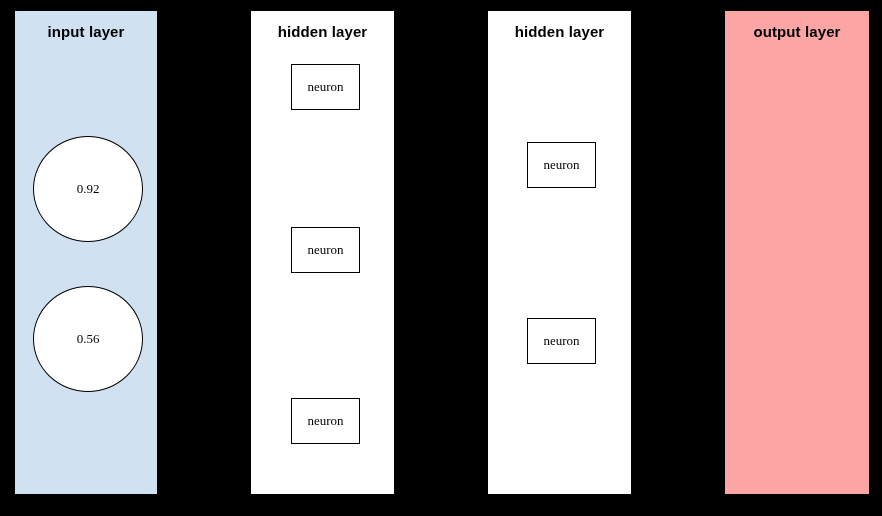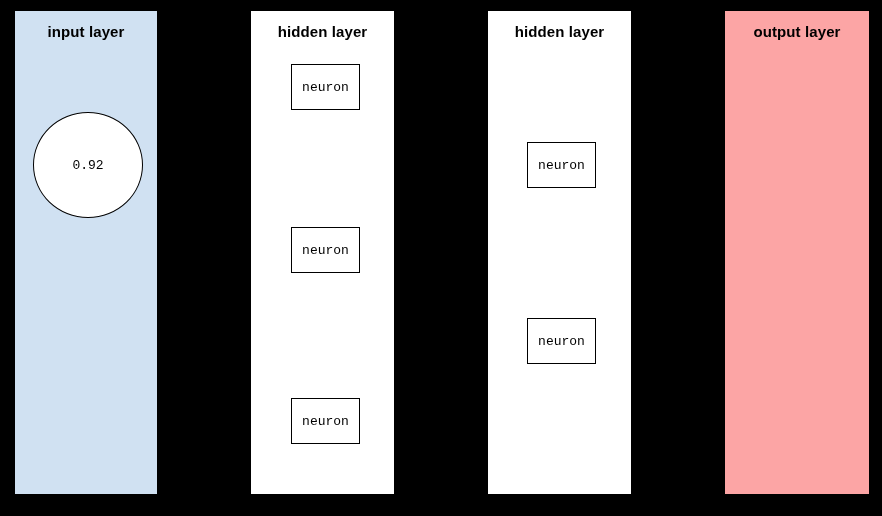--- a/index.html
+++ b/index.html
@@ -38,21 +38,21 @@
     letter-spacing: 0.1px;
   }
   
   .node {
     position: absolute;
     box-sizing: border-box;
     display: flex;
     align-items: center;
     justify-content: center;
     color: #000000;
-    font-family: Liberation Mono, monospace;
+    font-family: Liberation Serif, serif;
   }
   .node-circle {
     border: 1px solid #000000;
     border-radius: 50%;
     background: #ffffff;
     font-size: 13px;
   }
   .node-box {
     border: 1px solid #000000;
     background: #ffffff;
@@ -132,22 +132,25 @@
     </div>
 
   <div id="gutter-group">
       <div class="gutter" style="left: 158px; width: 92px; background: rgb(0, 0, 0);"></div>
       <div class="gutter" style="left: 395px; width: 92px; background: rgb(0, 0, 0);"></div>
       <div class="gutter" style="left: 632px; width: 92px; background: rgb(0, 0, 0);"></div>
       <div class="gutter" style="left: 0px; width: 14px; background: rgb(0, 0, 0);"></div>
       <div class="gutter" style="left: 870px; width: 12px; background: rgb(0, 0, 0);"></div>
     </div>
 
-<div class="node node-circle" style="left: 33px; top: 112px; width: 110px; height: 106px;">
+<div class="node node-circle" style="left: 33px; top: 136px; width: 110px; height: 106px;">
       <span>0.92</span>
+    </div>
+    <div class="node node-circle" style="left: 33px; top: 286px; width: 110px; height: 106px;">
+      <span>0.56</span>
     </div>
     <div class="node node-box" style="left: 291px; top: 64px; width: 69px; height: 46px;">
       <span>neuron</span>
     </div>
     <div class="node node-box" style="left: 291px; top: 227px; width: 69px; height: 46px;">
       <span>neuron</span>
     </div>
     <div class="node node-box" style="left: 291px; top: 398px; width: 69px; height: 46px;">
       <span>neuron</span>
     </div>

